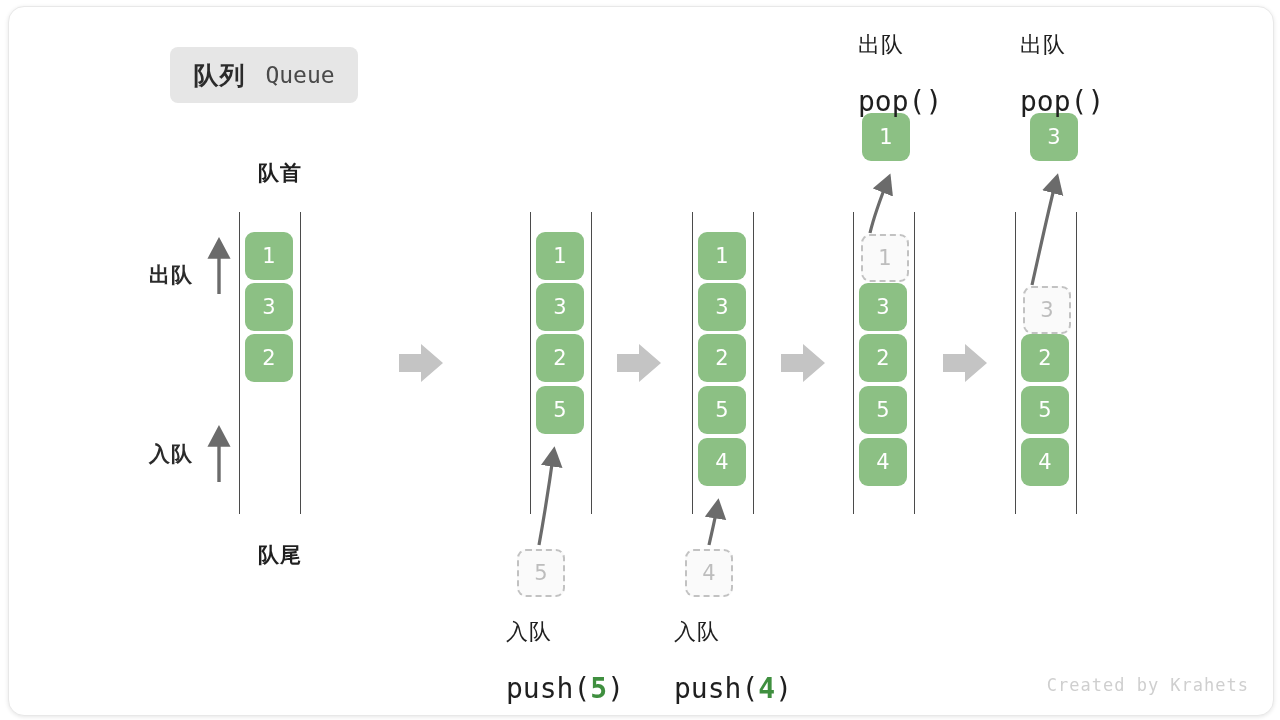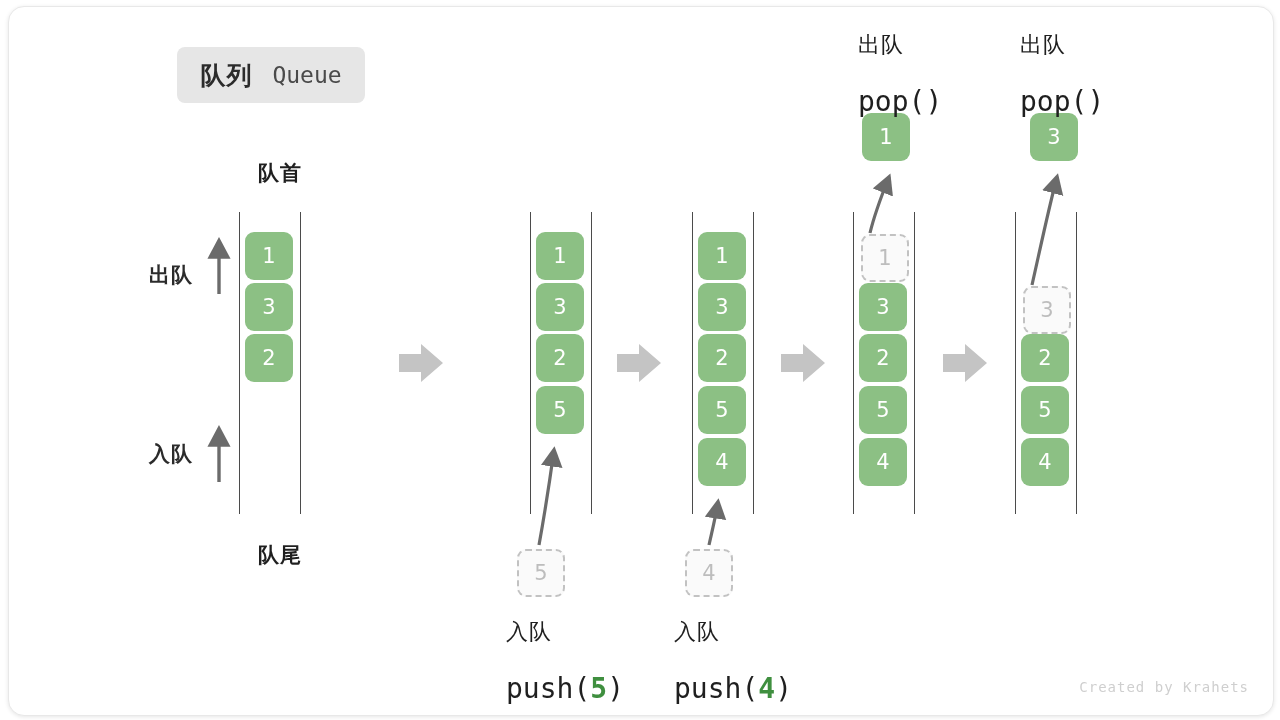--- a/index.html
+++ b/index.html
@@ -15,21 +15,21 @@
     background:#ffffff;
     border:1px solid #e8e8e8;
     border-radius:16px;
     box-shadow:0 1px 4px rgba(0,0,0,0.10);
     overflow:hidden;
   }
   .stage{position:absolute;left:0;top:0;width:1264px;height:708px;}
 
   
   #title-badge{
-    position:absolute;left:168px;top:40px;
+    position:absolute;left:161px;top:40px;
     width:188px;height:56px;
     background:#e6e6e6;border-radius:8px;
     display:flex;align-items:center;justify-content:center;
   }
   #title-badge .cn{
     font-size:25px;font-weight:bold;color:#2b2b2b;letter-spacing:1px;
   }
   #title-badge .en{
     font-family:"DejaVu Sans Mono","Liberation Mono",monospace;
     font-size:23px;color:#4a4a4a;margin-left:20px;
@@ -80,21 +80,21 @@
     display:block;
     font-family:"DejaVu Sans Mono","Liberation Mono",monospace;
     font-size:28px;color:#1f1f1f;margin-top:20px;
   }
   .op-caption .code .num{color:#3f8f3f;font-weight:bold;}
 
   
   #credit{
     position:absolute;right:24px;bottom:20px;
     font-family:"DejaVu Sans Mono","Liberation Mono",monospace;
-    font-size:14px;color:#cfcfcf;letter-spacing:1px;
+    font-size:17px;color:#cfcfcf;letter-spacing:1px;
   }
 
   svg.overlay{position:absolute;left:0;top:0;width:1264px;height:708px;pointer-events:none;}
 </style>
 </head>
 <body>
 
 <div id="card">
   <div class="stage">
 

